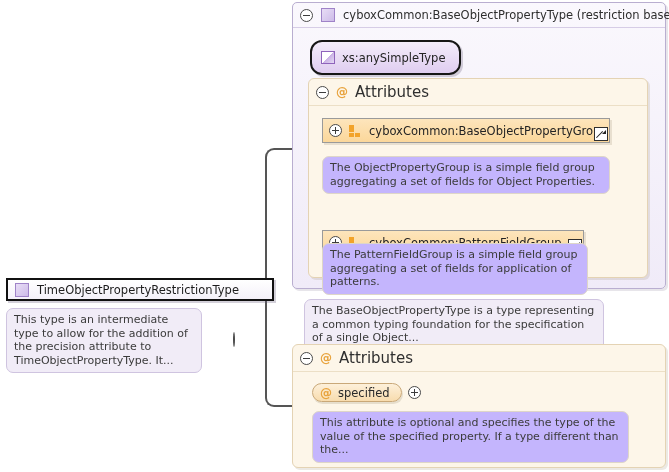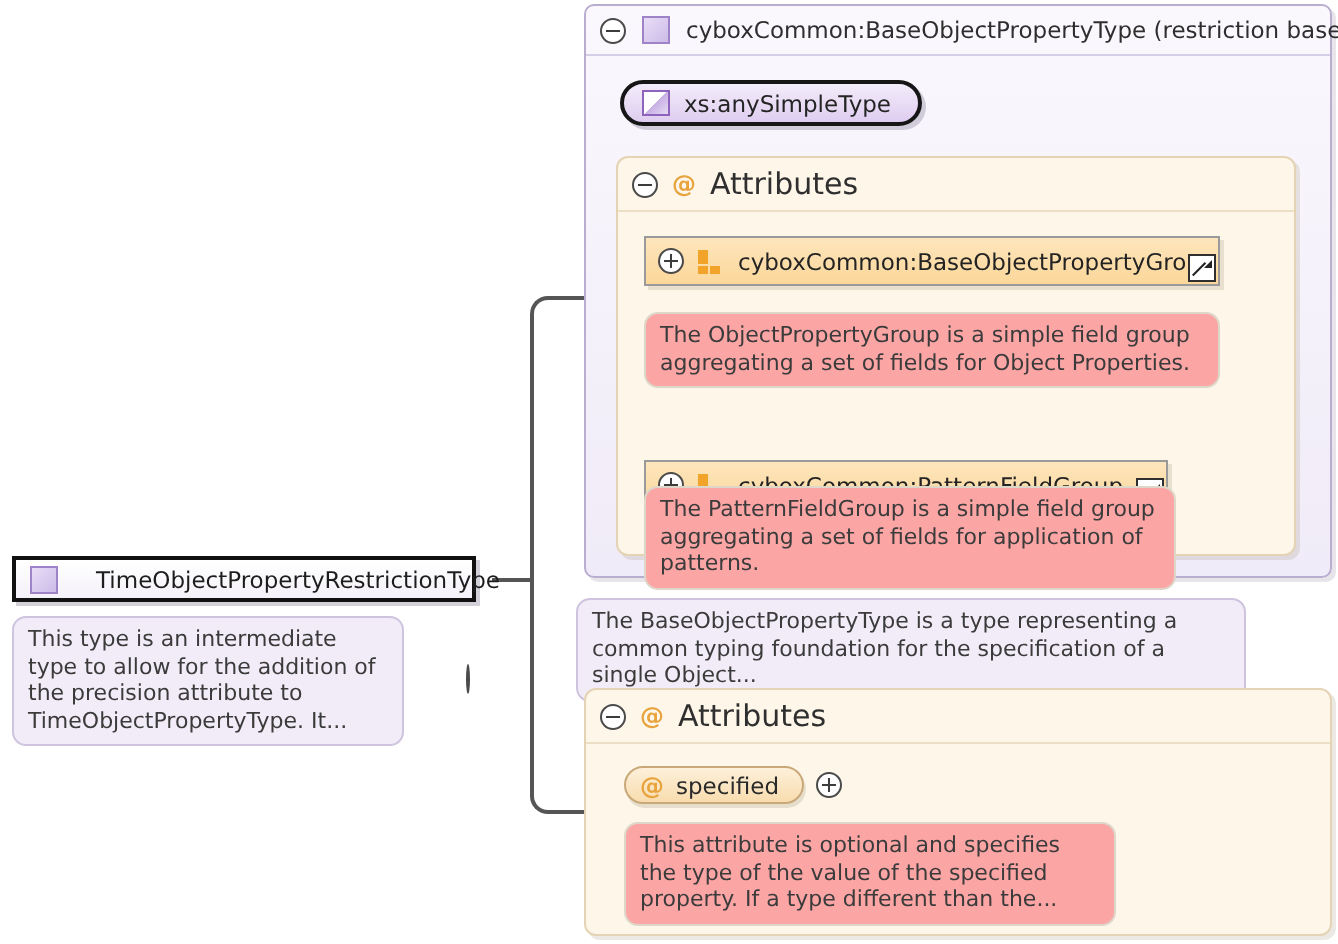--- a/index.html
+++ b/index.html
@@ -110,21 +110,21 @@
     position: absolute;
     right: 1.5px; top: 1.5px;
     width: 0; height: 0;
     border-left: 4px solid transparent;
     border-bottom: 4px solid #222;
   }
 
   
   .doc {
     box-sizing: border-box;
-    background: #fca5a5;
+    background: #c4b5fd;
     border: 1px solid #ded6c8;
     border-radius: 7px;
     padding: 4px 7px 5px 7px;
     font-size: 11px;
     line-height: 13.5px;
     color: #3b3b3b;
   }
   .doc.purple {
     background: #f1ecf7;
     border-color: #cfc4e0;
@@ -149,21 +149,21 @@
   }
   #main-panel-title {
     font-size: 11.5px;
     color: #2e2e2e;
     white-space: nowrap;
   }
 
   
   #base-pill {
     left: 310px; top: 40px;
-    height: 23px;
+    height: 35px;
     display: flex;
     align-items: center;
     gap: 7px;
     padding: 0 13px 0 9px;
     box-sizing: border-box;
     border: 2px solid #161616;
     border-radius: 12px;
     background: linear-gradient(to bottom, #f3ecfa 0%, #dfcdf0 100%);
     box-shadow: 2px 2px 0 rgba(90,80,110,0.25);
   }
@@ -222,25 +222,25 @@
     border: 1px solid #c9a878;
     border-radius: 10px;
     background: linear-gradient(to bottom, #fdf0da 0%, #f8dcae 100%);
     box-shadow: 1px 2px 0 rgba(150,135,105,0.22);
   }
   #datatype-label { font-size: 11.5px; color: #2a2a2a; }
 
   
   #left-node {
     left: 6px; top: 278px;
-    width: 232px; height: 23px;
-    box-sizing: border-box;
-    display: flex;
-    align-items: center;
-    gap: 19px;
+    width: 268px; height: 23px;
+    box-sizing: border-box;
+    display: flex;
+    align-items: center;
+    gap: 8px;
     padding-left: 7px;
     background: linear-gradient(to bottom, #ffffff 0%, #f4f1f9 100%);
     border: 2px solid #111111;
     box-shadow: 2px 2px 0 rgba(110,100,130,0.30);
   }
   #left-node-label {
     font-size: 11.5px;
     color: #1d1d1d;
     white-space: nowrap;
   }
@@ -323,40 +323,40 @@
     <i class="a"></i>
       <i class="b"></i>
       <i class="c"></i>
   </span>
   <span class="group-box-label">cyboxCommon:PatternFieldGroup</span>
   <span class="extlink"></span>
 </div>
 <div class="doc abs" style="left:322px; top:243px; width:266px;">The PatternFieldGroup is a simple field group aggregating a set of fields for application of patterns.</div>
 
 
-<div class="doc purple abs" style="left:288px; top:299px; width:335px;">The BaseObjectPropertyType is a type representing a common typing foundation for the specification of a single Object...</div>
+<div class="doc purple abs" style="left:304px; top:299px; width:300px;">The BaseObjectPropertyType is a type representing a common typing foundation for the specification of a single Object...</div>
 
 
 <div class="attr-panel abs" style="left:292px; top:344px; width:374px; height:124px;">
   <div class="attr-head">
     <span class="circ"></span>
     <span class="at-glyph">@</span>
     <span class="attr-head-label">Attributes</span>
   </div>
 </div>
 
 <div class="abs" id="datatype-row">
   <span id="datatype-pill">
     <span class="at-glyph">@</span>
     <span id="datatype-label">specified</span>
   </span>
   <span class="circ plus"></span>
 </div>
 
-<div class="doc abs" style="left:312px; top:411px; width:246px;">This attribute is optional and specifies the type of the value of the specified property. If a type different than the...</div>
+<div class="doc abs" style="left:312px; top:411px; width:317px;">This attribute is optional and specifies the type of the value of the specified property. If a type different than the...</div>
 
 
 <div class="abs" id="left-node">
   <span class="type-square"></span>
   <span id="left-node-label">TimeObjectPropertyRestrictionType</span>
 </div>
 <span class="circ abs" id="left-node-toggle"></span>
 <div class="doc purple abs" id="left-doc">This type is an intermediate type to allow for the addition of the precision attribute to TimeObjectPropertyType. It...</div>
 
 

